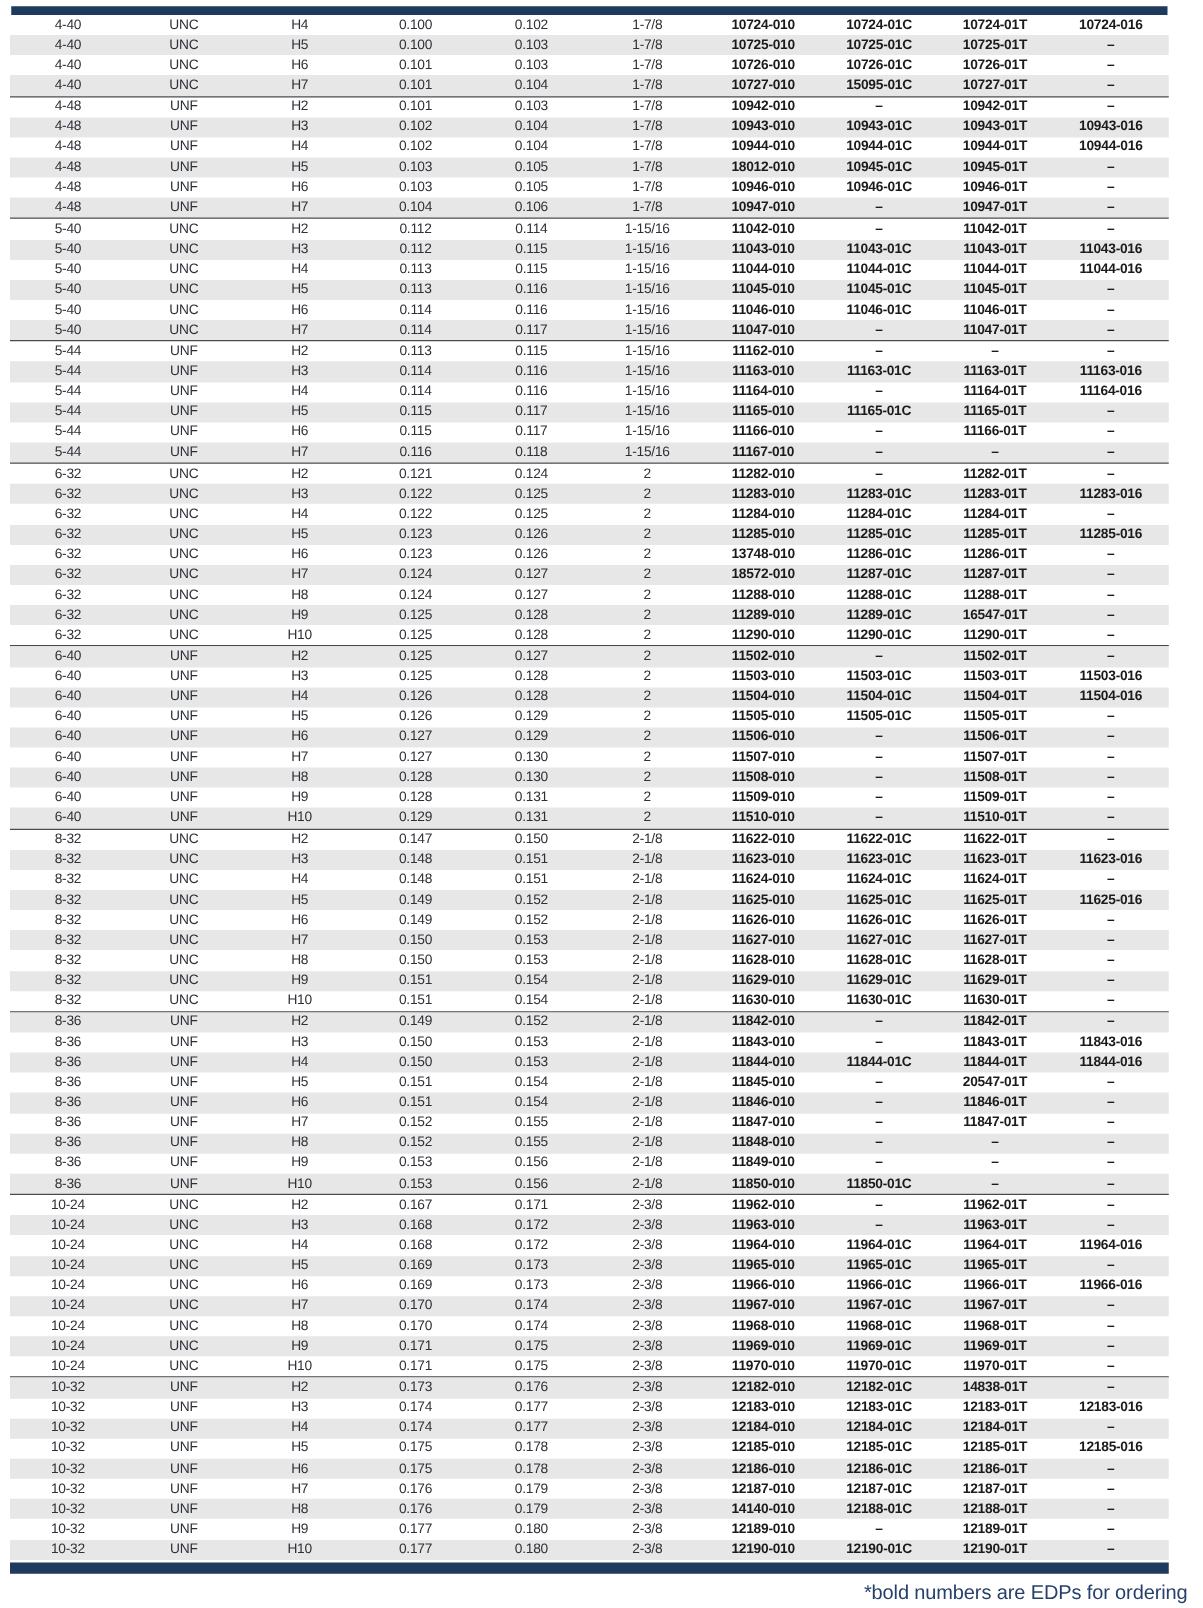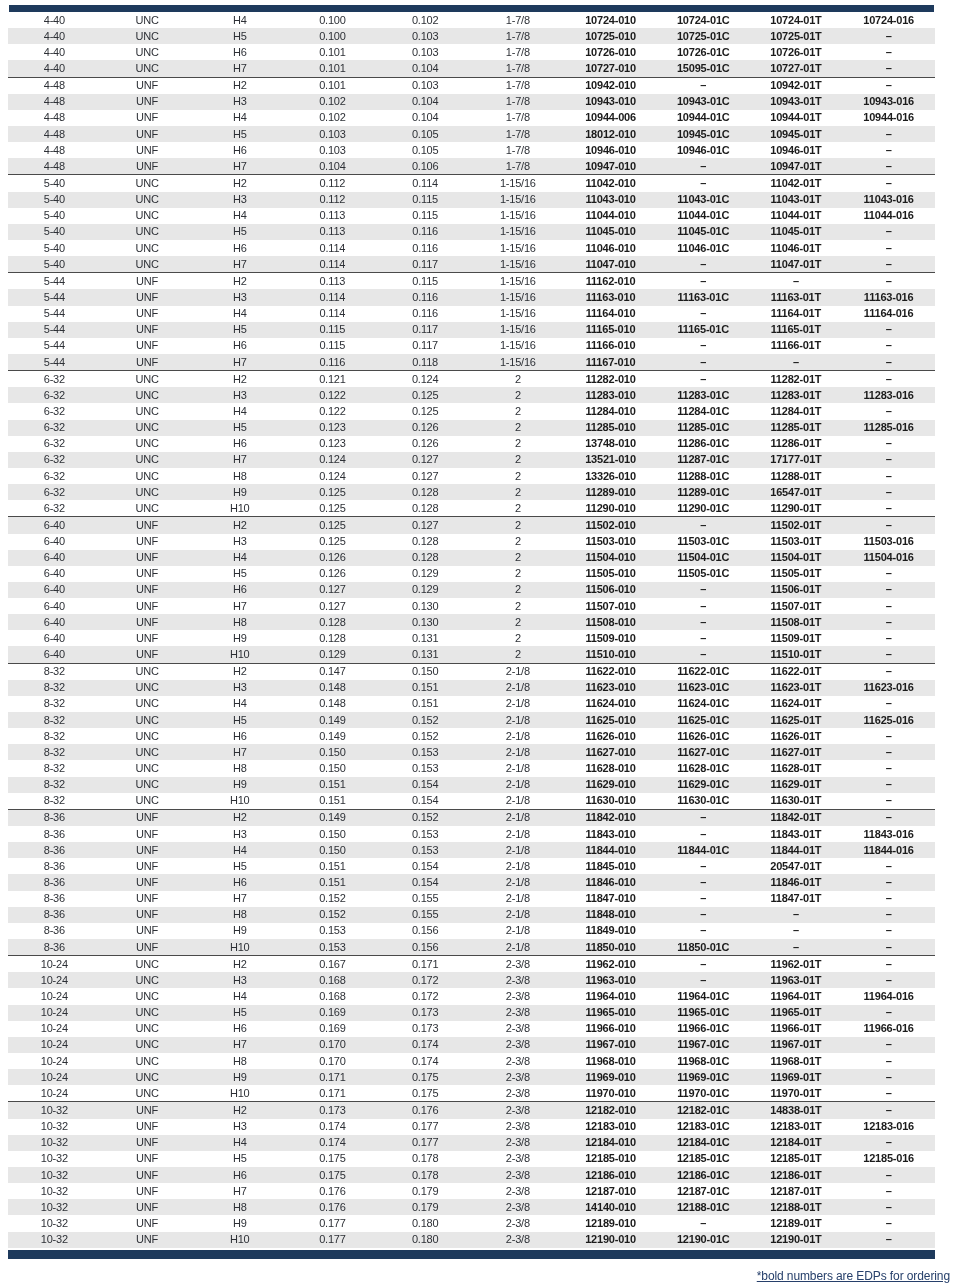--- a/index.html
+++ b/index.html
@@ -45,24 +45,23 @@
   }
   .cell.edp{
     font-weight:bold;
     color:var(--edp-text);
   }
   .footnote-wrap{
     width:942px;margin-left:8px;margin-top:7px;
     text-align:right;
   }
   .footnote{
-    font-size:12px;
+    font-size:16px;
     color:var(--footnote-text);
     letter-spacing:-0.1px;
-    text-decoration:underline;
   }
 </style>
 </head>
 <body>
 
 <div class="page">
   <div class="bar top"></div>
   <div class="spec-table">
       <div class="section">
         <div class="row">
@@ -139,21 +138,21 @@
           <div class="cell edp">10943-01T</div>
           <div class="cell edp">10943-016</div>
         </div>
         <div class="row">
           <div class="cell">4-48</div>
           <div class="cell">UNF</div>
           <div class="cell">H4</div>
           <div class="cell">0.102</div>
           <div class="cell">0.104</div>
           <div class="cell">1-7/8</div>
-          <div class="cell edp">10944-006</div>
+          <div class="cell edp">10944-010</div>
           <div class="cell edp">10944-01C</div>
           <div class="cell edp">10944-01T</div>
           <div class="cell edp">10944-016</div>
         </div>
         <div class="row shaded">
           <div class="cell">4-48</div>
           <div class="cell">UNF</div>
           <div class="cell">H5</div>
           <div class="cell">0.103</div>
           <div class="cell">0.105</div>
@@ -397,33 +396,33 @@
           <div class="cell edp">11286-01T</div>
           <div class="cell edp">–</div>
         </div>
         <div class="row shaded">
           <div class="cell">6-32</div>
           <div class="cell">UNC</div>
           <div class="cell">H7</div>
           <div class="cell">0.124</div>
           <div class="cell">0.127</div>
           <div class="cell">2</div>
-          <div class="cell edp">13521-010</div>
+          <div class="cell edp">18572-010</div>
           <div class="cell edp">11287-01C</div>
-          <div class="cell edp">17177-01T</div>
+          <div class="cell edp">11287-01T</div>
           <div class="cell edp">–</div>
         </div>
         <div class="row">
           <div class="cell">6-32</div>
           <div class="cell">UNC</div>
           <div class="cell">H8</div>
           <div class="cell">0.124</div>
           <div class="cell">0.127</div>
           <div class="cell">2</div>
-          <div class="cell edp">13326-010</div>
+          <div class="cell edp">11288-010</div>
           <div class="cell edp">11288-01C</div>
           <div class="cell edp">11288-01T</div>
           <div class="cell edp">–</div>
         </div>
         <div class="row shaded">
           <div class="cell">6-32</div>
           <div class="cell">UNC</div>
           <div class="cell">H9</div>
           <div class="cell">0.125</div>
           <div class="cell">0.128</div>

